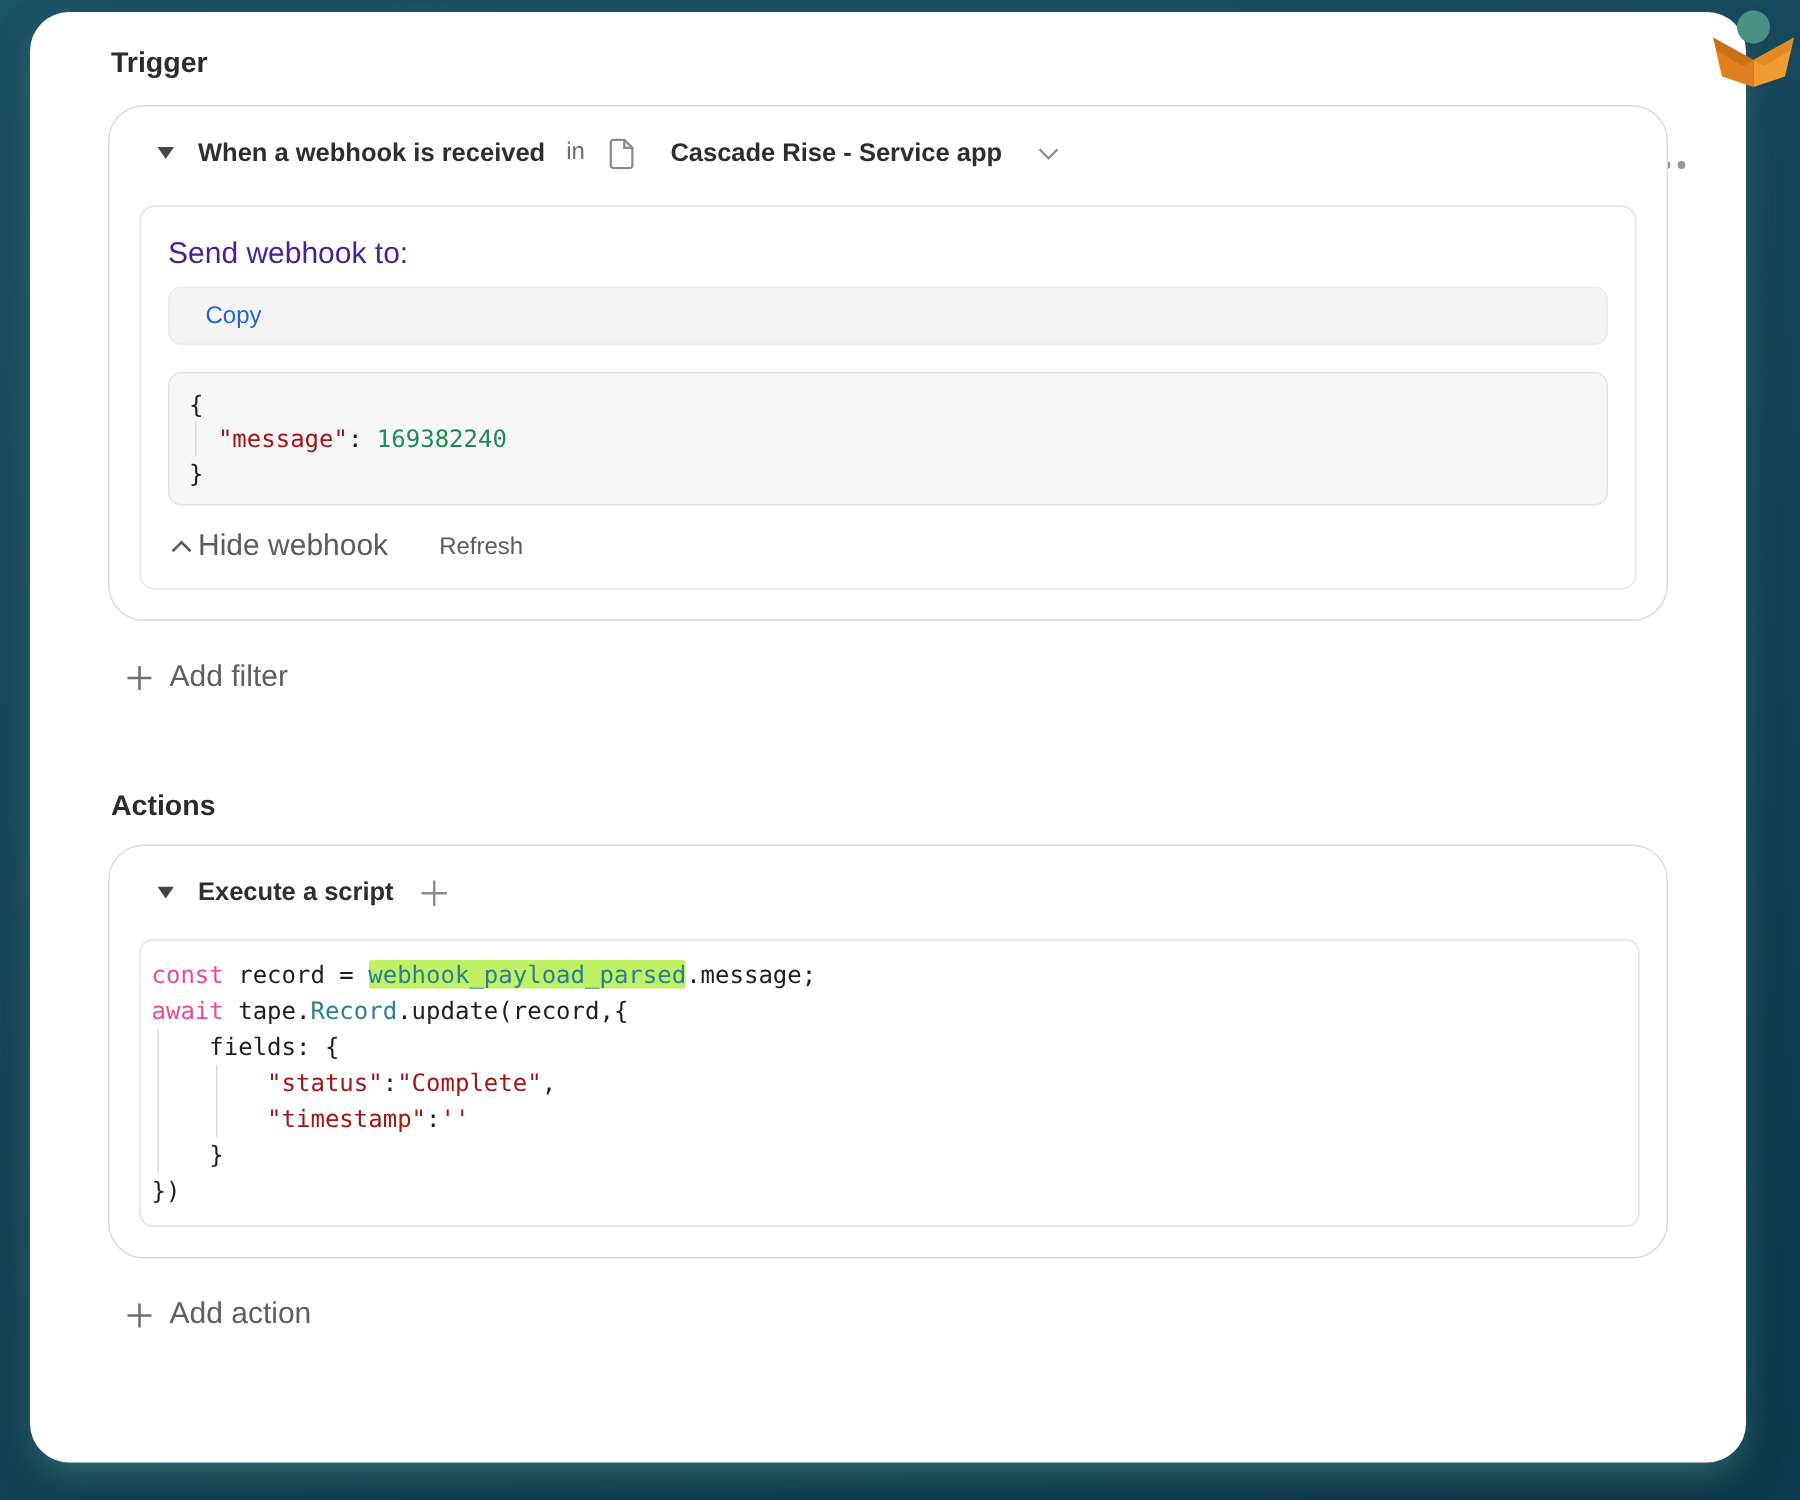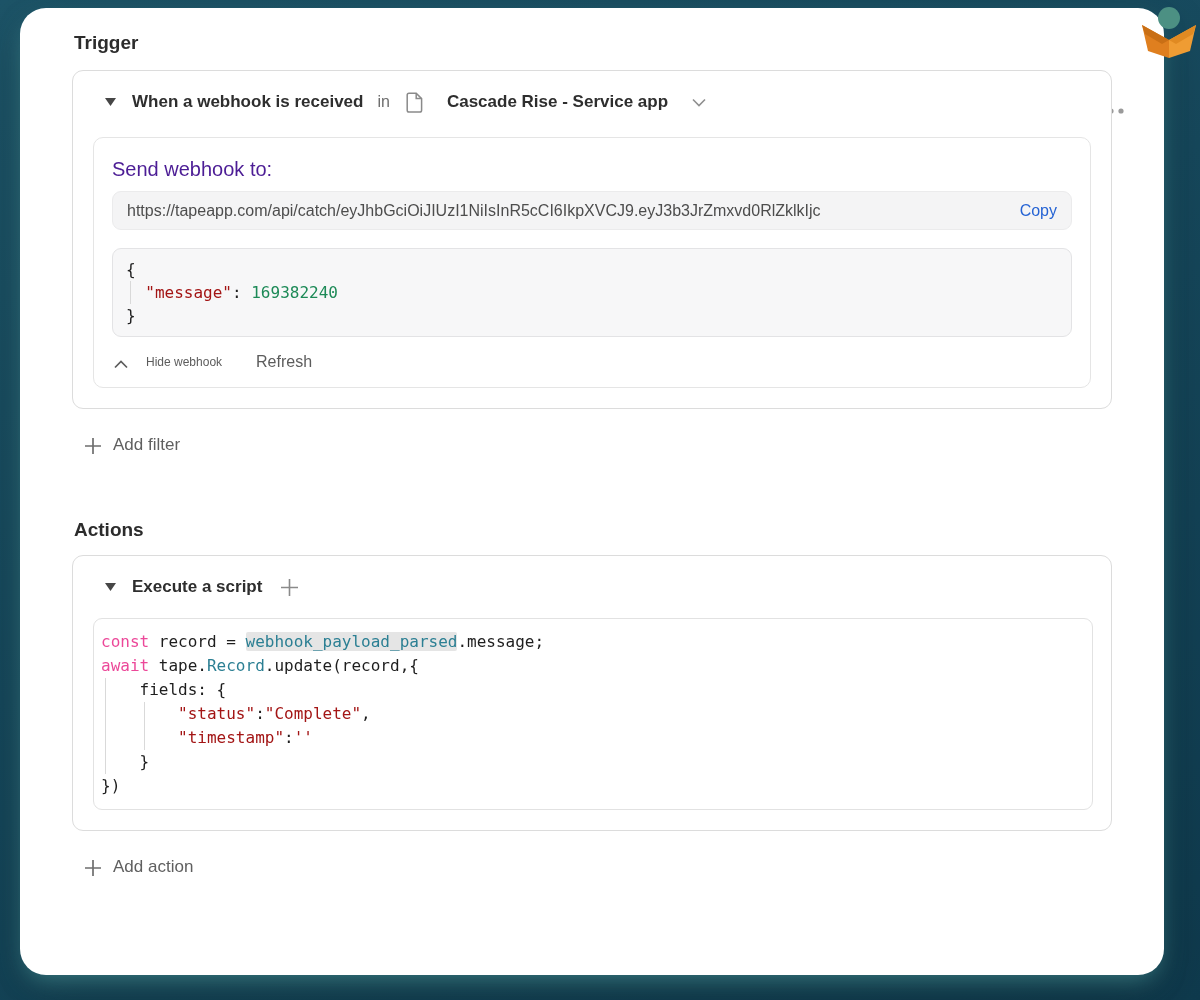--- a/index.html
+++ b/index.html
@@ -14,21 +14,21 @@
     position:absolute; left:20px; top:8px; width:1144px; height:967px;
     background:#ffffff; border-radius:26px;
     box-shadow:0 10px 26px -6px rgba(96,190,190,0.55), 0 18px 50px rgba(0,0,0,0.30);
     padding:24px 52px; 
   }
   .corner-logo { position:absolute; left:1140px; top:4px; width:58px; height:56px; z-index:5; }
 
   .section-heading { font-size:19px; font-weight:700; color:#2c2c2c; margin-left:2px; }
 
   .block-card {
-    border:1px solid #dcdcdc; border-radius:11px; background:#fff;
+    border:1px solid #dcdcdc; border-radius:24px; background:#fff;
     position:relative;
   }
   .trigger-card { margin-top:16px; padding:16px 20px 20px 20px; }
   .card-header-row { display:flex; align-items:center; gap:16px; padding-left:12px; height:30px; }
   .card-title { font-size:17px; font-weight:700; color:#2e2e2e; }
   .in-label { font-size:16px; color:#6e6e6e; margin-left:-2px; }
   .app-ref { display:flex; align-items:center; gap:24px; cursor:pointer; }
   .app-name { font-size:17px; font-weight:700; color:#2e2e2e; }
 
   .menu-dots { position:absolute; top:88px; right:36px; cursor:pointer; padding:4px; }
@@ -59,28 +59,28 @@
   }
   .code-font { font-family:"DejaVu Sans Mono", monospace; font-size:16px; }
   .code-line { position:relative; white-space:pre; line-height:23px; color:#1e1e1e; }
   .script-box .code-line { line-height:24px; }
   .guide { position:absolute; top:0; bottom:0; border-left:1px solid #d9d9d9; }
   .tk-kw   { color:#ec4899; }
   .tk-plain{ color:#1e1e1e; }
   .tk-str  { color:#a31515; }
   .tk-num  { color:#1d8a57; }
   .tk-type { color:#2b7f93; }
-  .tk-hl   { color:#2b7f93; background:#e5e5e5; border-radius:2px; }
+  .tk-hl   { color:#2b7f93; background:#bef264; border-radius:2px; }
 
   .webhook-footer { display:flex; align-items:center; margin-top:16px; padding-left:2px; }
-  .hide-link { display:flex; align-items:flex-end; gap:18px; font-size:12px; color:#5c5c5c; cursor:pointer; }
+  .hide-link { display:flex; align-items:center; gap:4px; font-size:20px; color:#5c5c5c; cursor:pointer; }
   .refresh-link { font-size:16px; color:#5c5c5c; margin-left:34px; cursor:pointer; }
 
   .filter-heading { margin-top:46px; }
-  .add-link { display:flex; align-items:flex-end; gap:11px; font-size:17px; color:#5f5f5f; margin-top:26px; margin-left:12px; cursor:pointer; }
+  .add-link { display:flex; align-items:center; gap:11px; font-size:20px; color:#5f5f5f; margin-top:26px; margin-left:12px; cursor:pointer; }
 
   .actions-heading { margin-top:64px; }
   .actions-card { margin-top:14px; padding:16px 18px 20px 20px; }
   .action-plus { margin-left:2px; display:flex; align-items:center; cursor:pointer; }
   .script-box {
     margin-top:16px; background:#ffffff; border:1px solid #e2e2e2;
     border-radius:9px; padding:11px 12px 11px 7px;
   }
   .add-action { margin-top:26px; }
 </style>
@@ -123,21 +123,20 @@
               <path d="M1 1.5l6 6 6-6" fill="none" stroke="#8f8f8f" stroke-width="1.6"></path>
             </svg>
         </span>
       </span>
     </div>
 
     <div class="webhook-box">
       <div class="webhook-label">Send webhook to:</div>
 
       <div class="url-field">
-        <div class="url-text">https://tapeapp.com/api/catch/eyJhbGciOiJIUzI1NiIsInR5cCI6IkpXVCJ9.eyJ3b3JrZmxvd0RlZklkIjc</div>
         <span class="copy-btn">Copy</span>
       </div>
 
       <div class="payload-box code-font">
           <div class="code-line"><span class="tk-plain">{</span></div>
           <div class="code-line"><span class="guide" style="left: calc(0.45ch);"></span><span class="tk-plain">  </span><span class="tk-str">"message"</span><span class="tk-plain">: </span><span class="tk-num">169382240</span></div>
           <div class="code-line"><span class="tk-plain">}</span></div>
         </div>
 
       <div class="webhook-footer">

